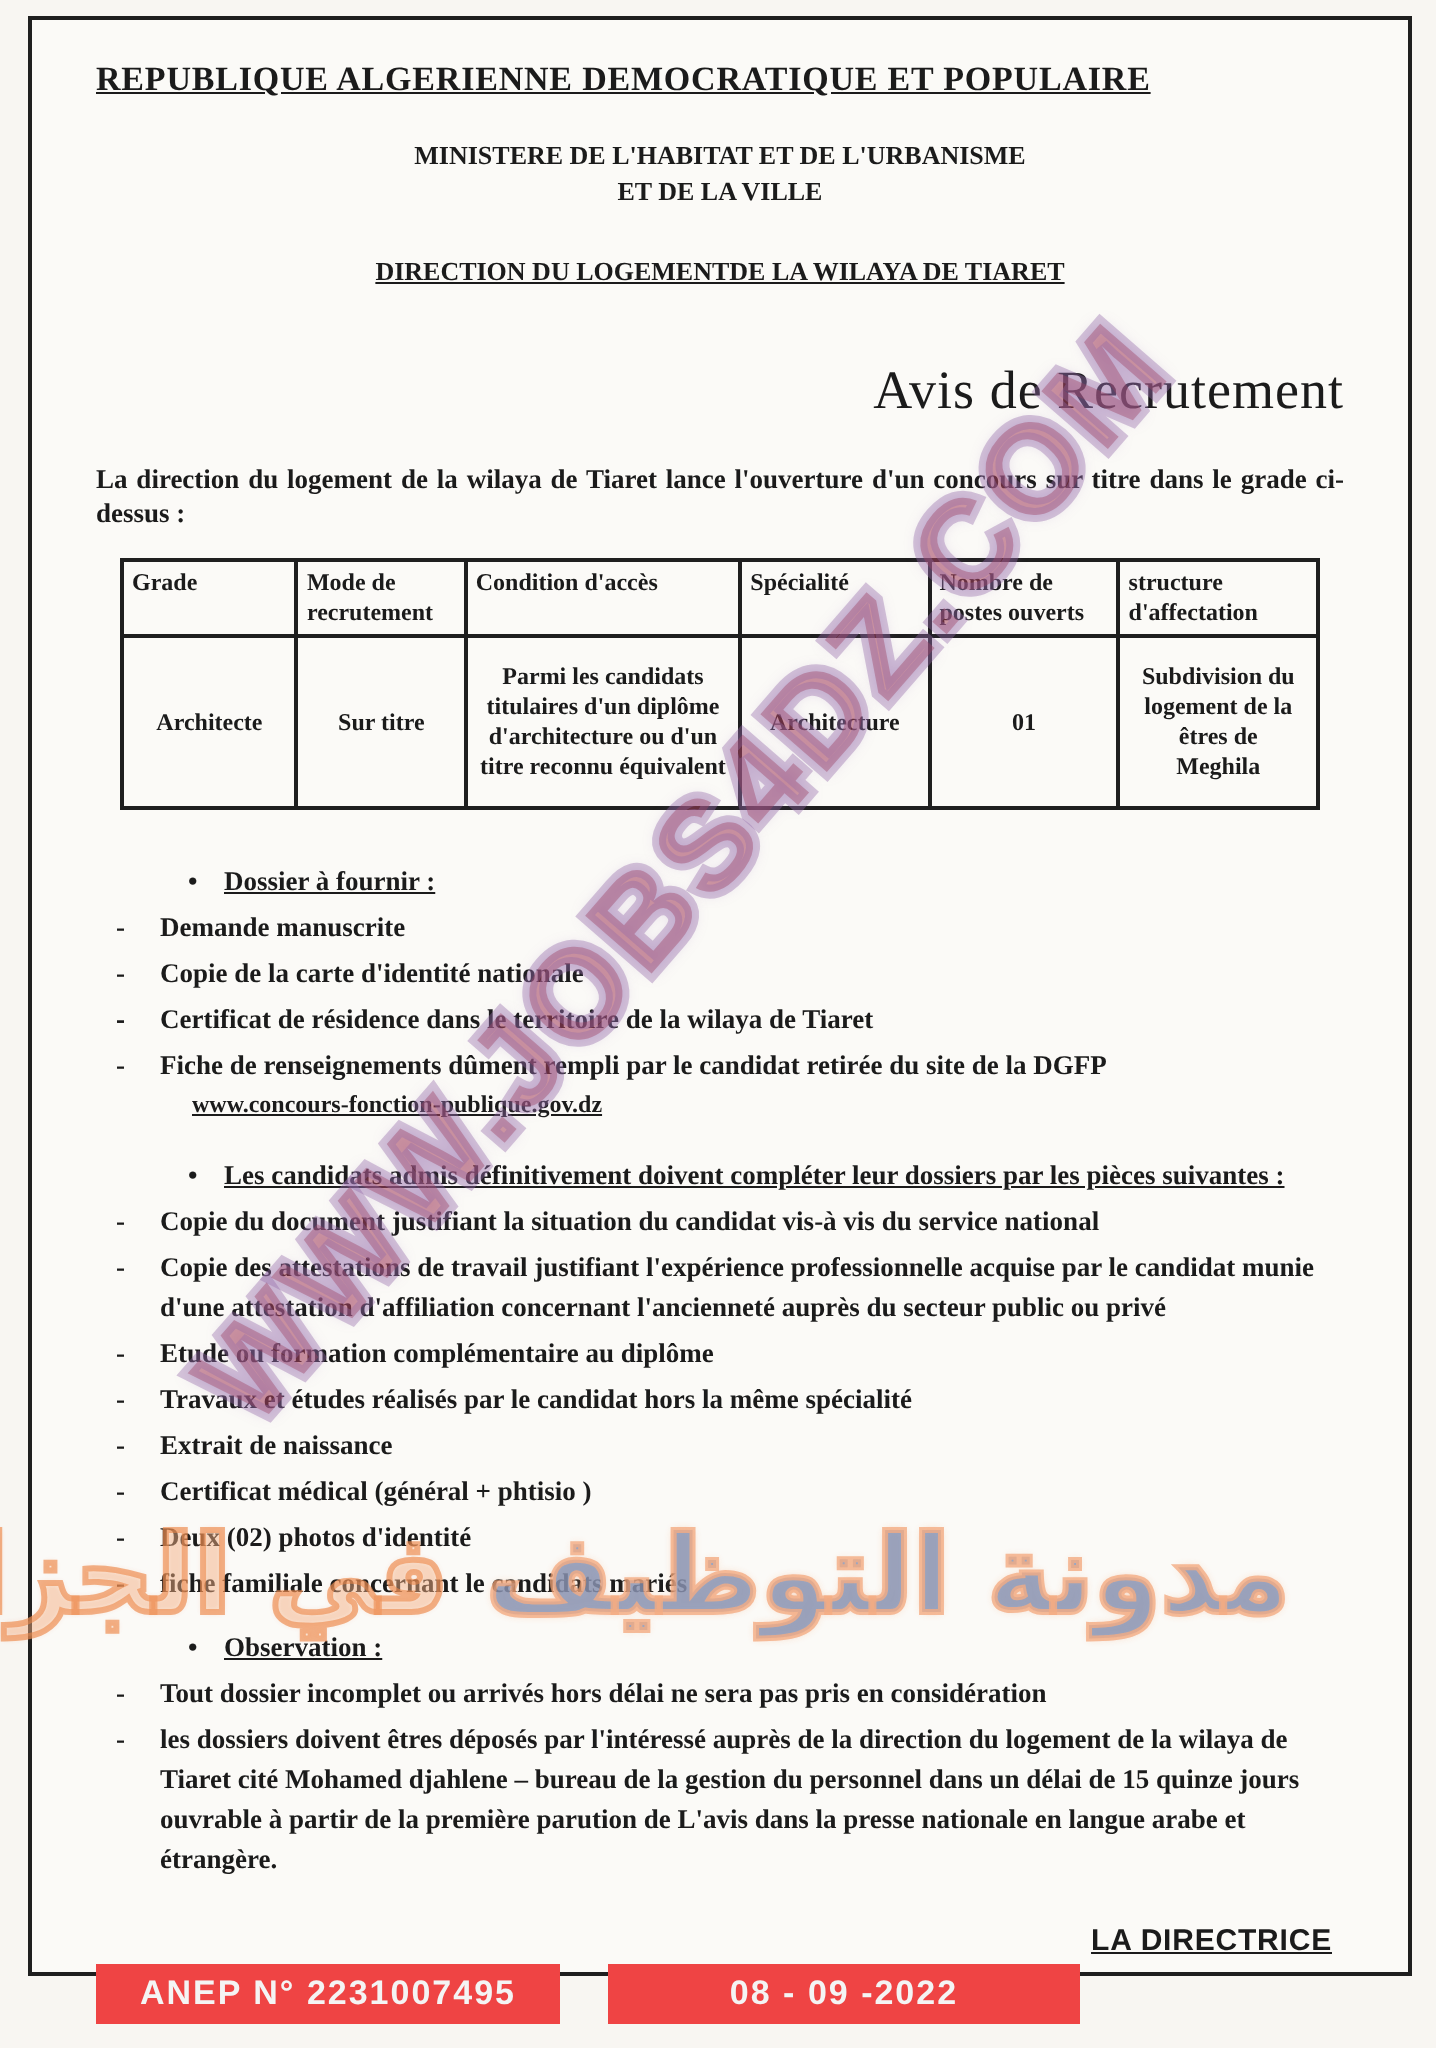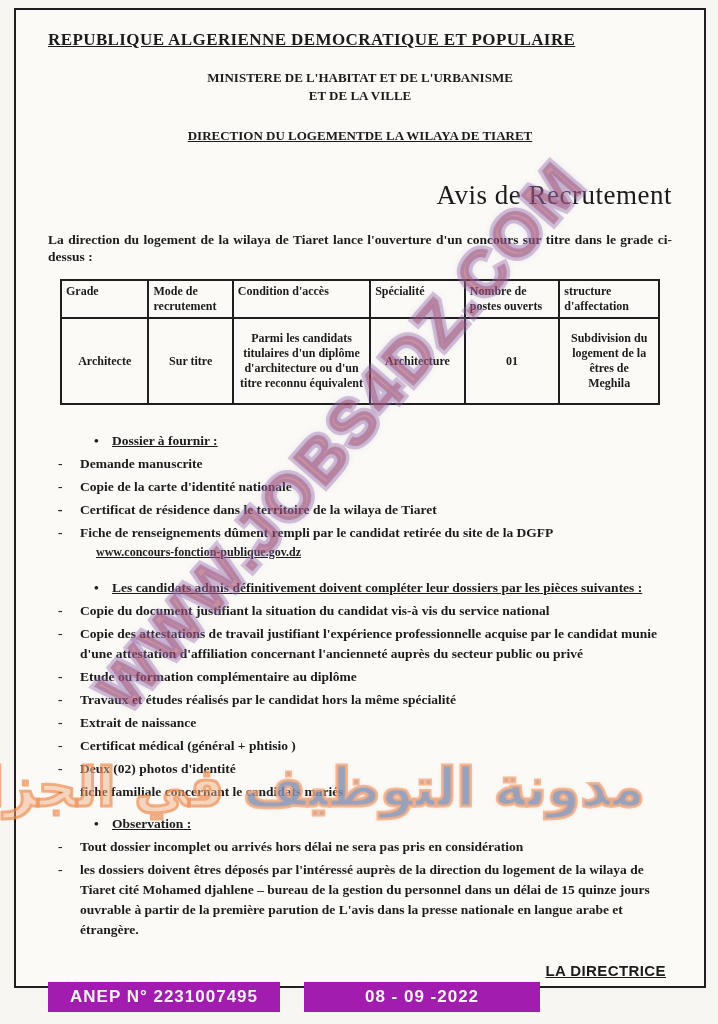--- a/index.html
+++ b/index.html
@@ -26,21 +26,21 @@
   .bullet{position:relative;padding-left:64px;font-size:13.5px;font-weight:bold;line-height:20px;}
   .bullet .dot{position:absolute;left:46px;top:0;text-decoration:none;}
   .bullet .txt{text-decoration:underline;}
   .li{position:relative;padding-left:32px;font-size:13.5px;font-weight:bold;line-height:20px;margin-top:3px;}
   .li .dash{position:absolute;left:10px;top:0;}
   .linkline{padding-left:48px;font-size:12px;font-weight:bold;margin-top:2px;}
   a.doclink{color:#1b1b1b;text-decoration:underline;}
   .gap-s{height:12px;} .gap-m{height:18px;} .gap-t{height:26px;}
   .signature{font-family:"Liberation Sans",sans-serif;font-size:15px;font-weight:bold;
     text-align:right;text-decoration:underline;margin-top:22px;padding-right:6px;letter-spacing:.4px;}
-  .fbox{position:absolute;height:30px;background:#a21caf;color:#f4f4f4;
+  .fbox{position:absolute;height:30px;background:#ef4444;color:#f4f4f4;
     font-family:"Liberation Sans",sans-serif;font-weight:bold;font-size:17px;
     display:flex;align-items:center;justify-content:center;letter-spacing:1px;z-index:6;}
   .fbox.anep{left:48px;top:982px;width:232px;}
   .fbox.date{left:304px;top:982px;width:236px;}
   .wm-diagonal{position:absolute;left:-10px;top:400px;width:700px;text-align:center;
     transform:rotate(-49deg);z-index:5;pointer-events:none;
     font-family:"Liberation Sans",sans-serif;font-weight:bold;font-size:64px;letter-spacing:3px;
     color:rgba(168,48,62,.42);-webkit-text-stroke:7px rgba(146,104,168,.38);
     text-shadow:0 0 8px rgba(150,110,180,.35);white-space:nowrap;}
   .wm-arabic{position:absolute;left:100px;top:742px;width:545px;z-index:5;pointer-events:none;

